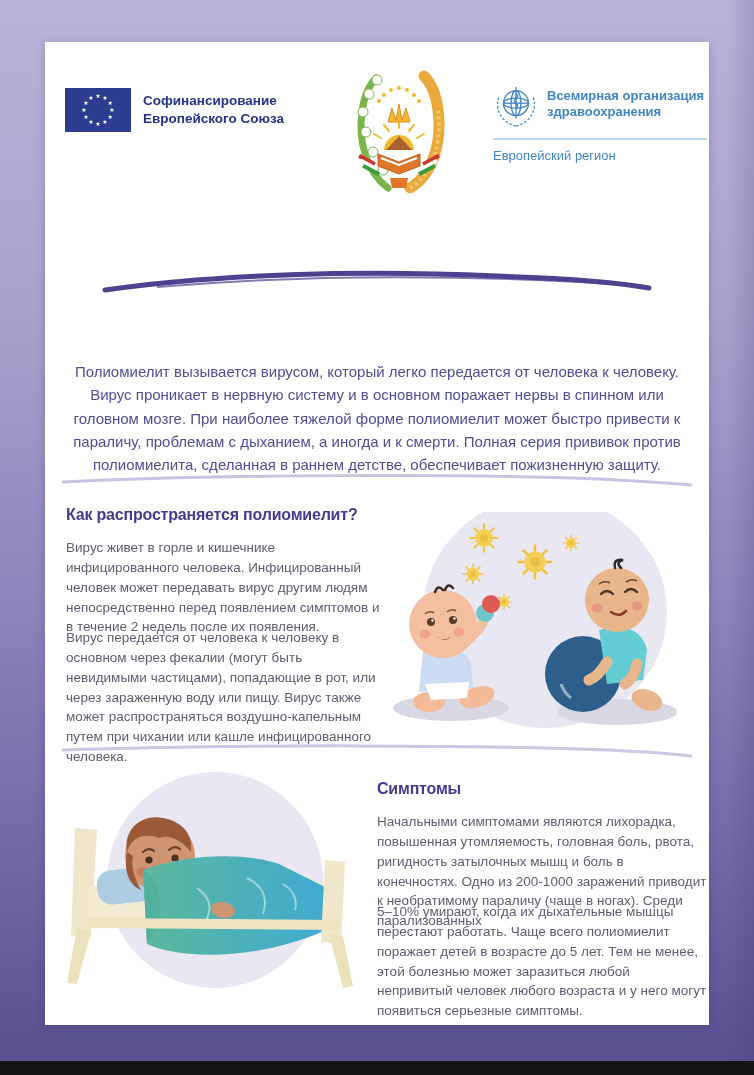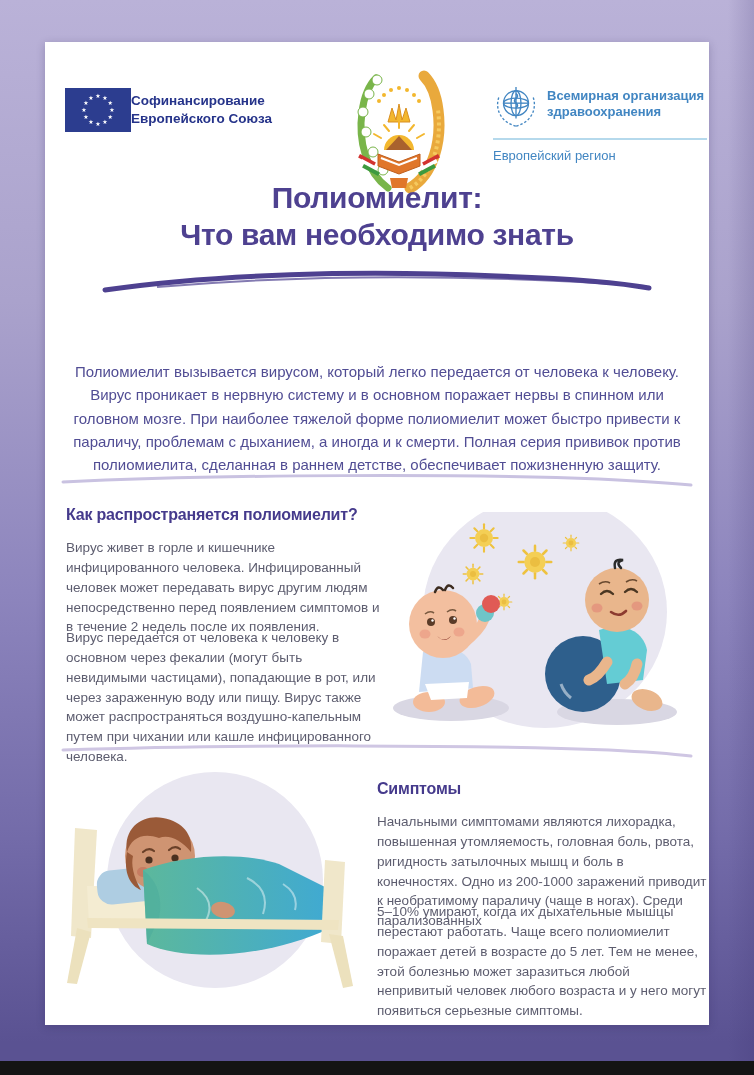--- a/index.html
+++ b/index.html
@@ -24,21 +24,21 @@
     position:absolute;left:0;bottom:0;width:754px;height:14px;background:#141414;z-index:5;
   }
   .card{
     position:absolute;left:45px;top:42px;width:664px;height:983px;
     background:#ffffff;
     box-shadow:0 2px 8px rgba(40,30,80,.25);
   }
   
   .eu-block{position:absolute;left:20px;top:46px;display:flex;align-items:center;}
   .eu-flag{width:66px;height:44px;display:block;}
-  .eu-text{font-weight:bold;font-size:13.5px;line-height:1.3;color:#25338a;}
+  .eu-text{margin-left:12px;font-weight:bold;font-size:13.5px;line-height:1.3;color:#25338a;}
   .tj-emblem{position:absolute;left:305px;top:28px;width:98px;height:134px;}
   .who-block{position:absolute;left:448px;top:42px;width:214px;}
   .who-row{display:flex;align-items:flex-start;}
   .who-emblem{width:46px;height:46px;flex:0 0 auto;}
   .who-name{margin-left:8px;font-weight:bold;font-size:13px;line-height:1.22;color:#4286c2;padding-top:4px;}
   .who-line{margin-top:8px;height:2px;background:#b5d9ec;width:100%;}
   .who-region{margin-top:8px;font-size:13px;color:#4286c2;}
   
   .title{
     position:absolute;left:0;top:138px;width:664px;text-align:center;
@@ -169,24 +169,20 @@
         </svg>
         <div class="who-name">
           <div>Всемирная организация</div>
           <div>здравоохранения</div>
         </div>
       </div>
       <div class="who-line"></div>
       <div class="who-region">Европейский регион</div>
     </div>
 
-    <div class="title">
-      <div>Полиомиелит:</div>
-      <div>Что вам необходимо знать</div>
-    </div>
     <svg class="title-swoosh" viewBox="0 0 560 34" preserveAspectRatio="none">
       <path d="M8,26 C120,10 260,6 400,12 C460,14 520,18 552,24" fill="none" stroke="#4e4190" stroke-width="5" stroke-linecap="round"></path>
       <path d="M60,23 C200,11 360,9 548,22" fill="none" stroke="#4e4190" stroke-width="2" opacity=".7"></path>
     </svg>
 
     <div class="intro">Полиомиелит вызывается вирусом, который легко передается от человека к человеку. Вирус проникает в нервную систему и в основном поражает нервы в спинном или головном мозге. При наиболее тяжелой форме полиомиелит может быстро привести к параличу, проблемам с дыханием, а иногда и к смерти. Полная серия прививок против полиомиелита, сделанная в раннем детстве, обеспечивает пожизненную защиту.</div>
 
     <svg class="divider d1" viewBox="0 0 636 20" preserveAspectRatio="none">
       <path d="M4,12 C160,4 420,4 540,9 C580,11 610,13 632,15" fill="none" stroke="#c9c2e1" stroke-width="3" stroke-linecap="round"></path>
     </svg>

